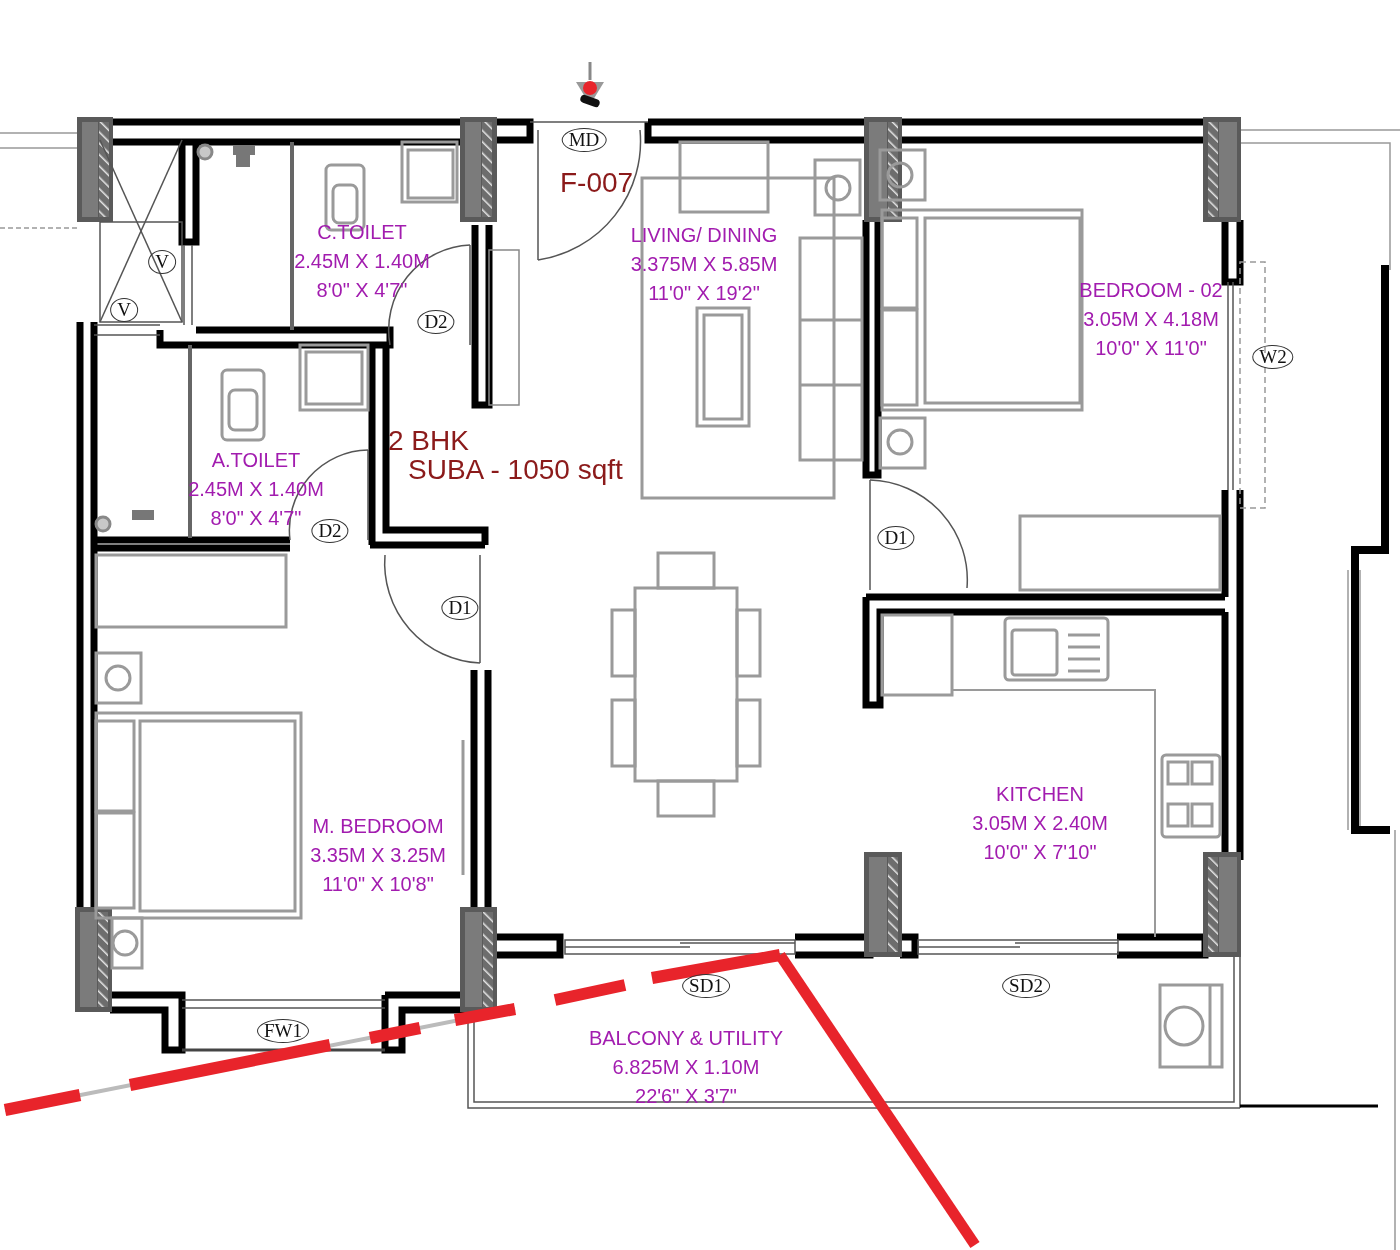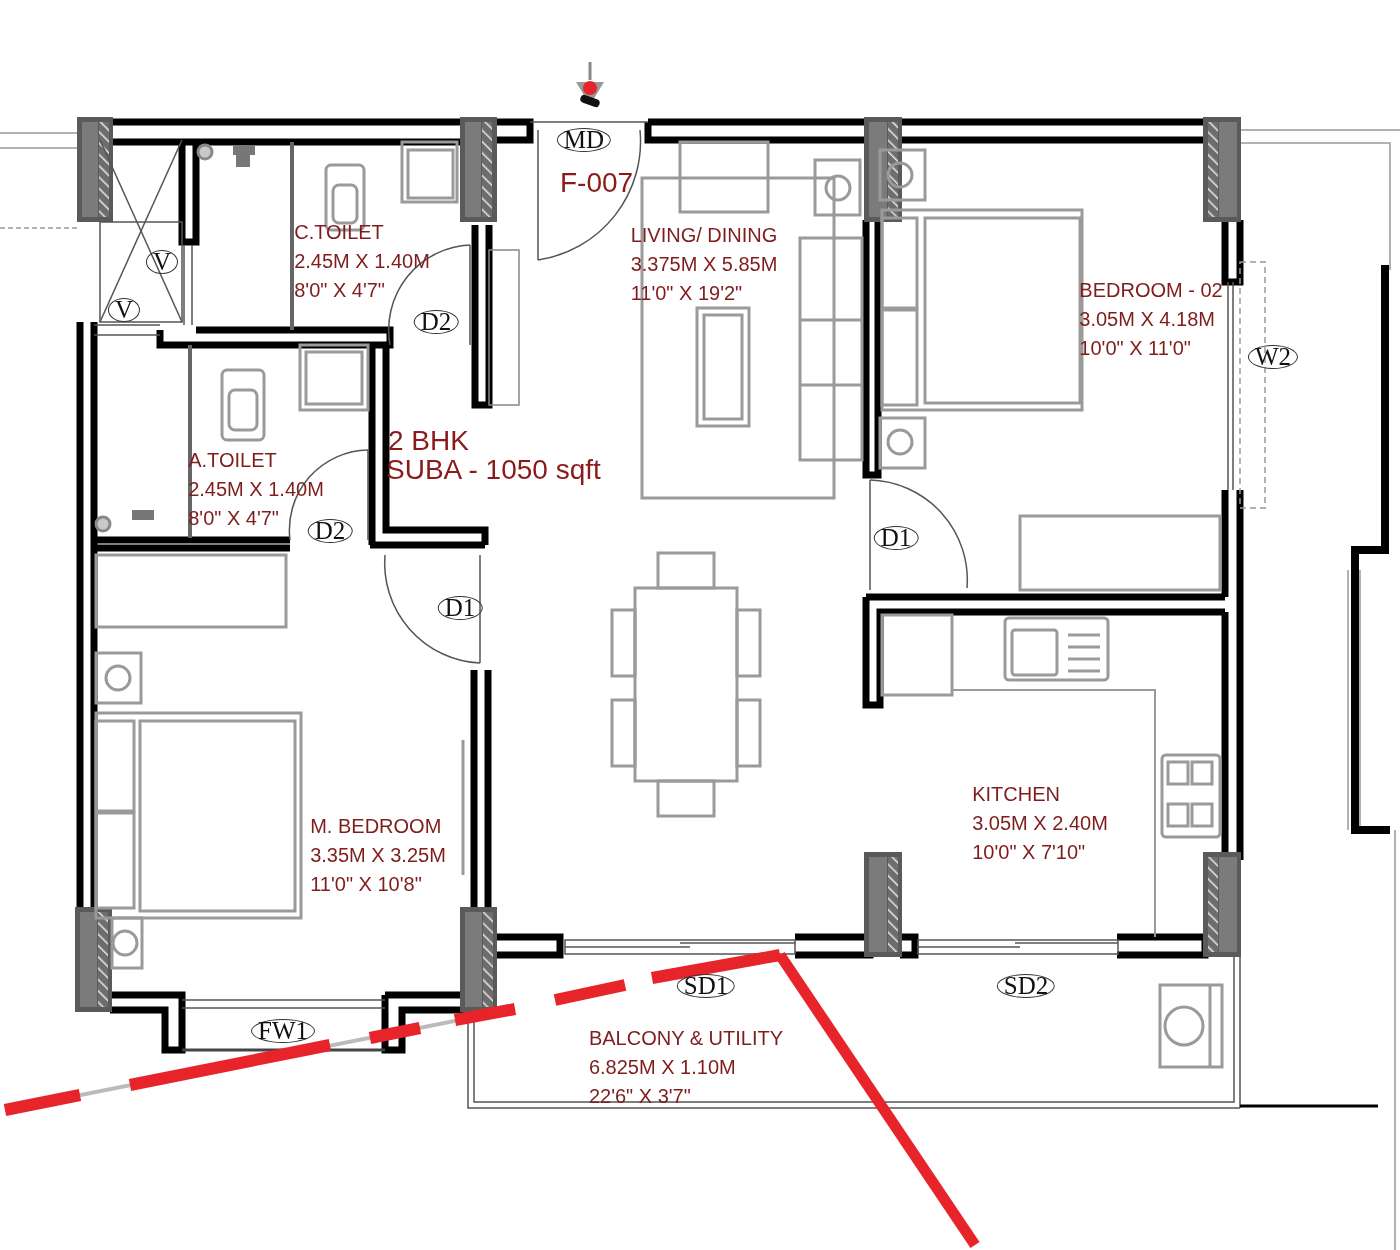--- a/index.html
+++ b/index.html
@@ -1,24 +1,24 @@
 <!DOCTYPE html>
 <html><head>
 <meta charset="utf-8">
 <style>
   html, body { margin:0; padding:0; background:#ffffff; }
   body { width:1400px; height:1250px; position:relative; overflow:hidden;
          font-family:"Liberation Sans", sans-serif; }
   svg.plan { position:absolute; left:0; top:0; }
-  .lbl { position:absolute; text-align:left; color:#7f1d1d; font-size:20px; line-height:29px;
+  .lbl { position:absolute; text-align:center; color:#a21caf; font-size:20px; line-height:29px;
          font-family:"Liberation Sans", sans-serif; white-space:nowrap; transform:translateX(-50%); }
   .lbl .nm { display:block; }
   .title { position:absolute; color:#8b1a1a; font-size:28px; line-height:29px;
            font-family:"Liberation Sans", sans-serif; white-space:nowrap; }
-  .tag { position:absolute; font-family:"Liberation Serif", serif; font-size:25px; color:#111;
+  .tag { position:absolute; font-family:"Liberation Serif", serif; font-size:19px; color:#111;
          border:1.3px solid #333; border-radius:50%; padding:1px 6px; line-height:20px;
          transform:translate(-50%,-50%); background:transparent; white-space:nowrap; }
 </style>
 </head>
 <body>
 
 <svg class="plan" width="1400" height="1250" viewBox="0 0 1400 1250" xmlns="http://www.w3.org/2000/svg">
 
   <g stroke="#999" stroke-width="1.5" fill="none">
     <line x1="0" y1="133" x2="78" y2="133"></line>
@@ -271,21 +271,21 @@
     <line x1="370" y1="1038" x2="420" y2="1028" stroke="#e8242b" stroke-width="12"></line>
     <line x1="455" y1="1020" x2="515" y2="1009" stroke="#e8242b" stroke-width="12"></line>
     <line x1="555" y1="1000" x2="625" y2="985" stroke="#e8242b" stroke-width="12"></line>
     <line x1="652" y1="978" x2="780" y2="955" stroke="#e8242b" stroke-width="12"></line>
     <line x1="780" y1="955" x2="975" y2="1245" stroke="#e8242b" stroke-width="11"></line>
   </g>
 </svg>
 
 <div class="title" style="left:560px;top:168px;">F-007</div>
 <div class="title" style="left:388px;top:426px;">2 BHK</div>
-<div class="title" style="left:386px;top:455px;">SUBA - 1050 sqft</div>
+<div class="title" style="left:408px;top:455px;">SUBA - 1050 sqft</div>
 
 <div class="lbl" style="left:362px;top:218px;">
   <span class="nm">C.TOILET</span>
   <span class="nm">2.45M X 1.40M</span>
   <span class="nm">8'0" X 4'7"</span>
 </div>
 <div class="lbl" style="left:256px;top:434px;margin-top:12px;">
   <span class="nm">A.TOILET</span>
   <span class="nm">2.45M X 1.40M</span>
   <span class="nm">8'0" X 4'7"</span>

